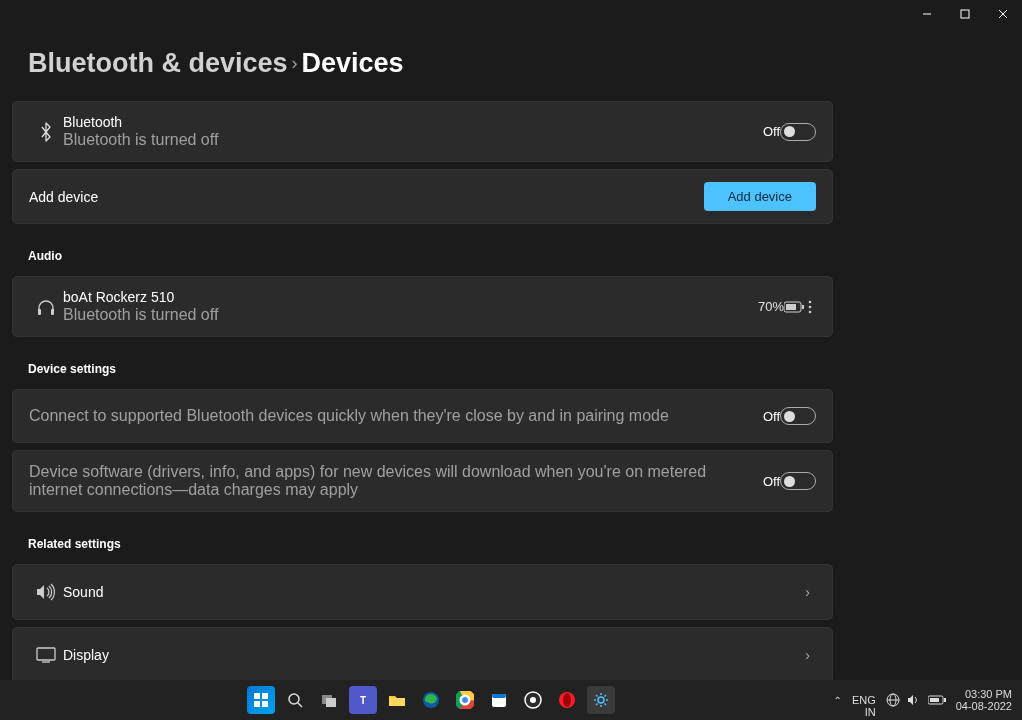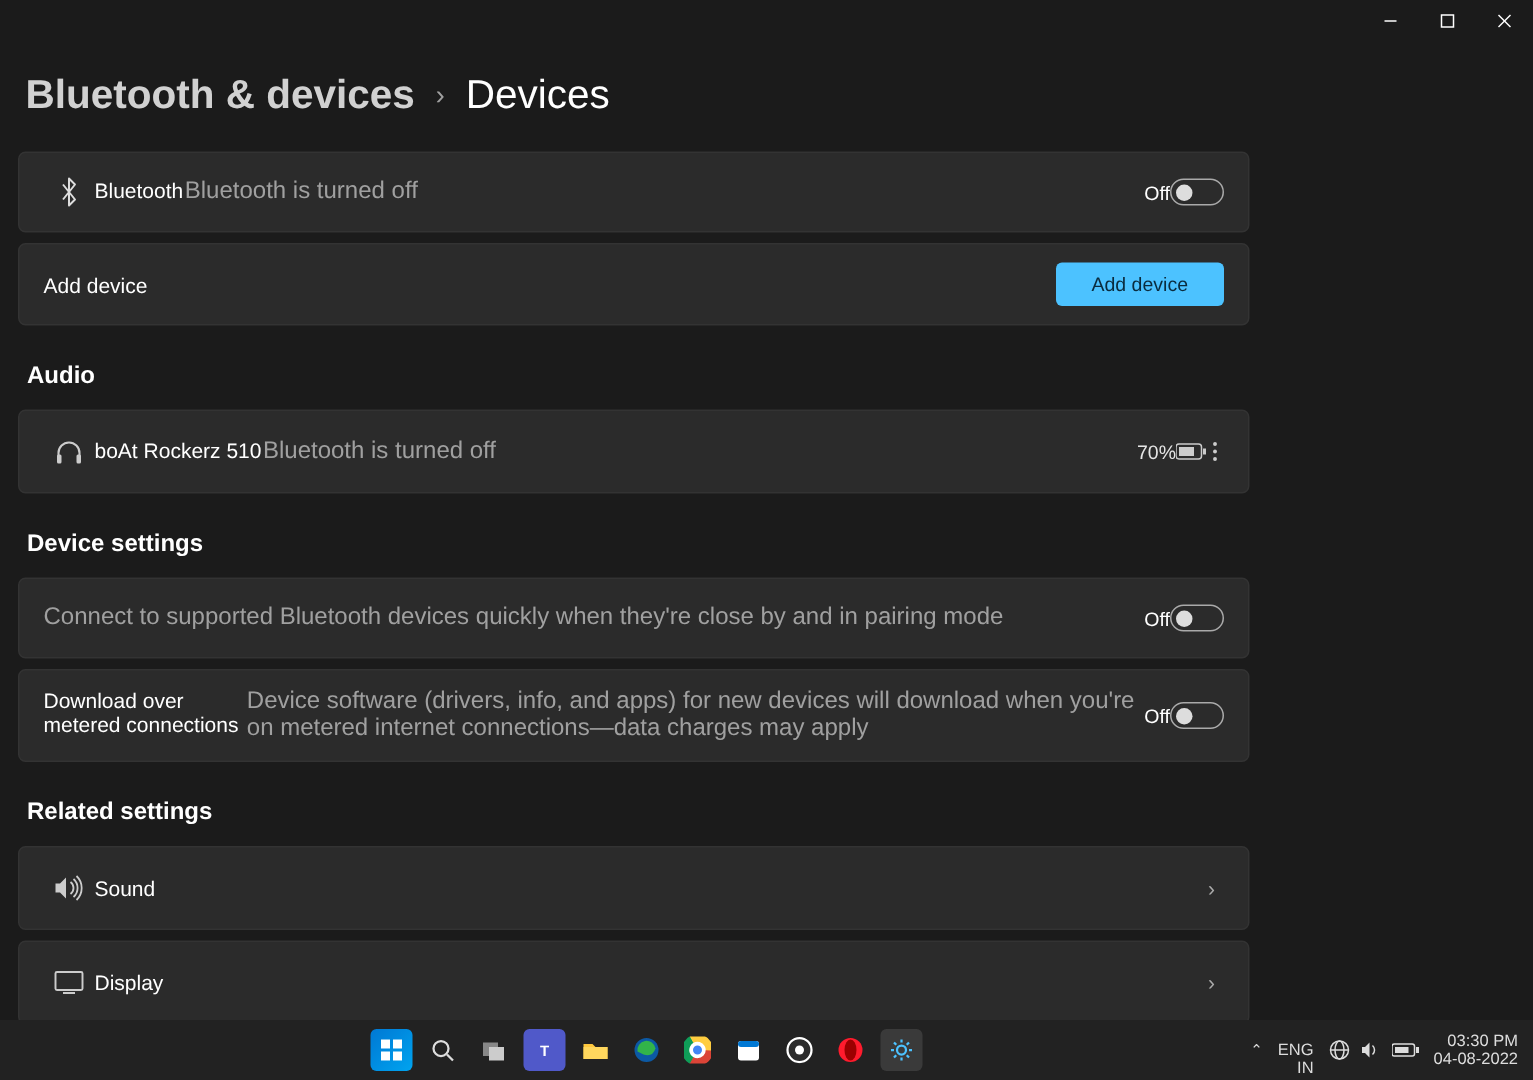--- a/index.html
+++ b/index.html
@@ -3,47 +3,47 @@
 <meta charset="utf-8">
 <style>
 * { margin: 0; padding: 0; box-sizing: border-box; font-family: "Segoe UI", sans-serif; }
 body { background: #1b1b1b; color: #fff; width: 1022px; height: 720px; overflow: hidden; position: relative; }
 
 
 .window-controls { position: absolute; top: 0; right: 0; display: flex; }
 .window-btn { width: 38px; height: 28px; display: flex; align-items: center; justify-content: center; color: #fff; font-size: 10px; }
 
 
-.breadcrumb { display: flex; align-items: center; gap: 14px; padding: 48px 12px 22px 17px; font-size: 27px; }
+.breadcrumb { display: flex; align-items: center; gap: 4px; padding: 48px 12px 22px 28px; font-size: 27px; }
 .breadcrumb .parent { color: #d1d1d1; font-weight: 600; }
 .breadcrumb .chev { color: #a0a0a0; font-size: 18px; }
-.breadcrumb .current { color: #fff; font-weight: 400; }
+.breadcrumb .current { color: #fff; font-weight: 700; }
 
 .content { padding: 0 12px; display: flex; flex-direction: column; gap: 7px; width: 845px; }
 
 
 .card { background: #2b2b2b; border-radius: 5px; display: flex; align-items: center; padding: 12px 16px; min-height: 54px; border: 1px solid #333; }
 .card.tall { min-height: 56px; align-items: center; }
 .icon-col { width: 34px; display: flex; justify-content: center; color: #d0d0d0; }
-.text-col { flex: 1; display: flex; gap: 1px; }
+.text-col { flex: 1; display: flex; flex-direction: column; gap: 1px; }
 .text-col .title { font-size: 14px; color: #fff; }
 .text-col .sub { font-size: 16px; color: #a0a0a0; }
 .single-title { font-size: 14px; color: #fff; }
 .right-col { display: flex; align-items: center; gap: 0; }
 
 
 .toggle-label { font-size: 13px; color: #fff; }
 .toggle { width: 36px; height: 18px; border-radius: 10px; border: 1px solid #aaa; position: relative; background: transparent; }
 .toggle .knob { width: 11px; height: 11px; border-radius: 50%; background: #ddd; position: absolute; top: 2.5px; left: 3px; }
 
 
 .accent-btn { background: #4cc2ff; color: #0a2b3d; border: none; border-radius: 4px; padding: 7px 24px; font-size: 13px; cursor: pointer; }
 
 
-.section-title { font-size: 16px; color: #fff; margin: 18px 0 6px 6px; font-weight: 600; }
+.section-title { font-size: 12px; color: #fff; margin: 18px 0 6px 16px; font-weight: 600; }
 
 
 .battery-text { font-size: 13px; color: #e5e5e5; }
 .more-icon { color: #ccc; padding: 4px; }
 
 
 .chev-right { color: #aaa; font-size: 14px; padding: 0 6px; }
 
 
 .taskbar { position: absolute; bottom: 0; left: 0; right: 0; height: 40px; background: #222; display: flex; align-items: center; }
@@ -152,21 +152,20 @@
     <div class="right-col">
       <span class="toggle-label">Off</span>
       <div class="toggle">
           <div class="knob"></div>
         </div>
     </div>
   </div>
 
   <div class="card">
     <div class="text-col">
-      <span class="title">Download over metered connections</span>
       <span class="sub">Device software (drivers, info, and apps) for new devices will download when you're on metered internet connections—data charges may apply</span>
     </div>
     <div class="right-col">
       <span class="toggle-label">Off</span>
       <div class="toggle">
           <div class="knob"></div>
         </div>
     </div>
   </div>
 

